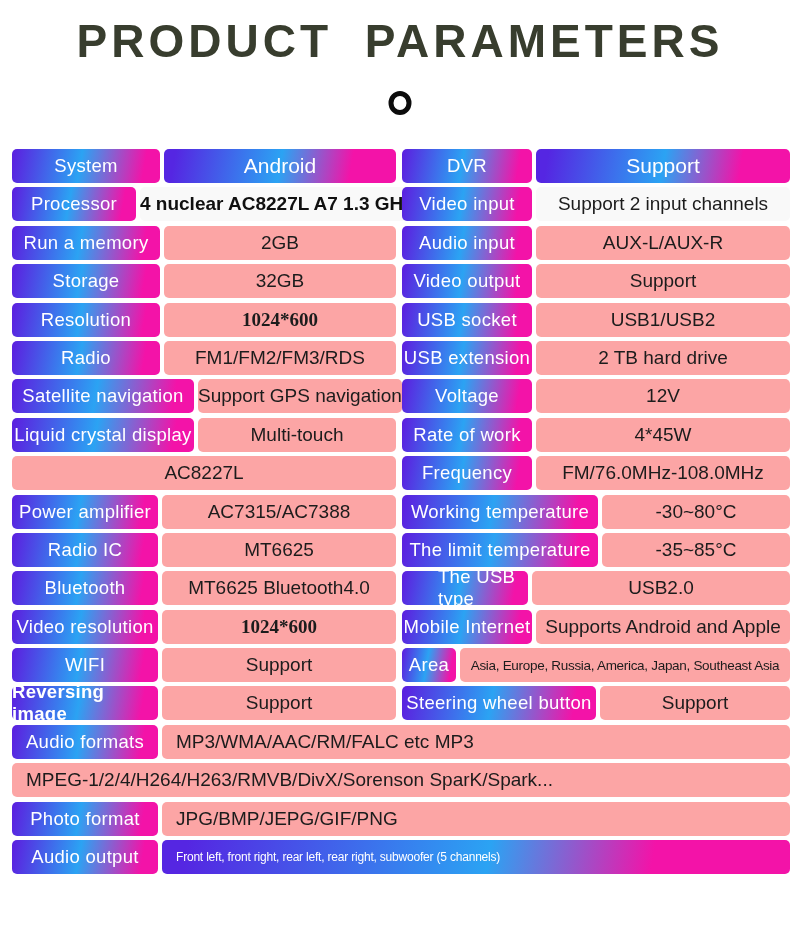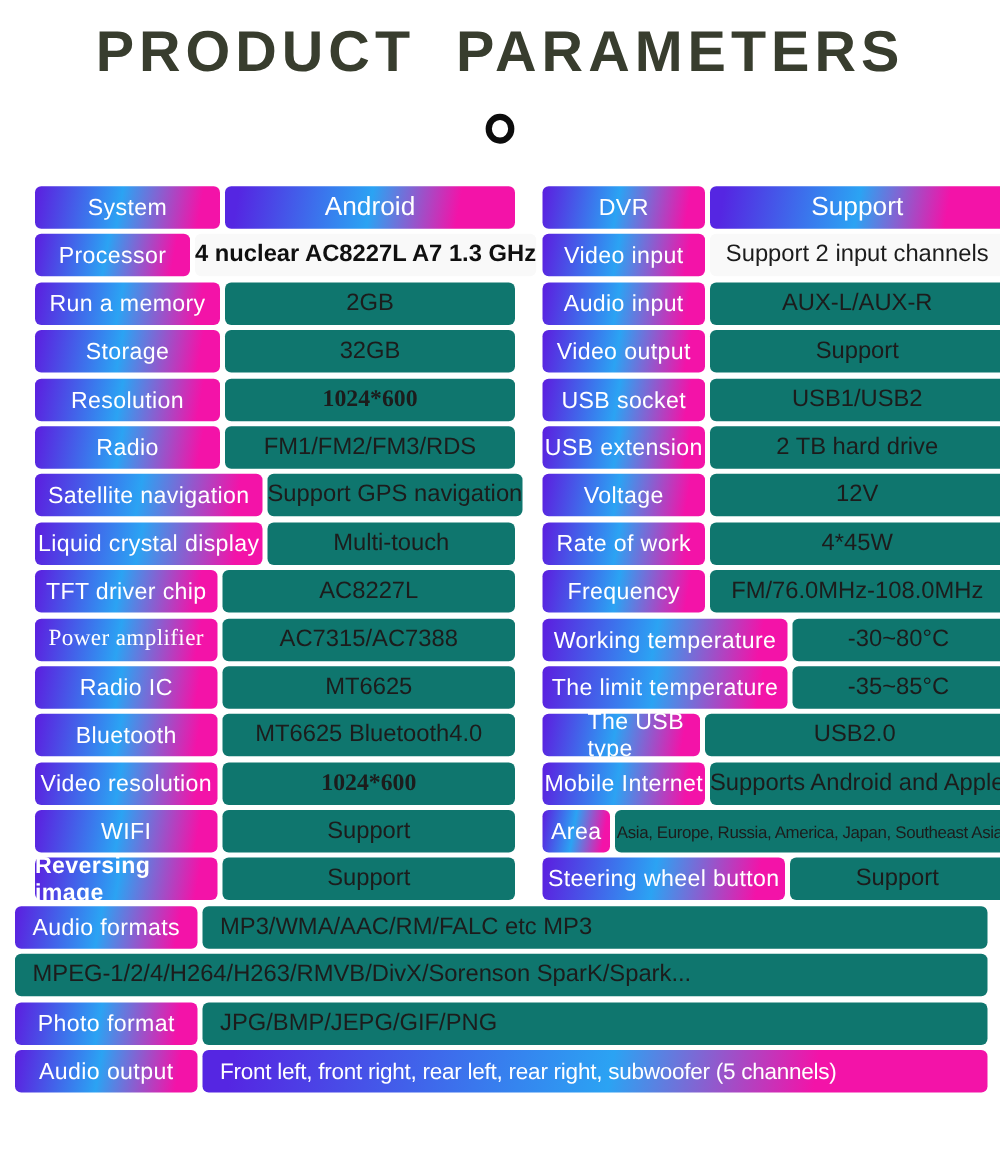--- a/index.html
+++ b/index.html
@@ -23,55 +23,55 @@
     transform:translateX(-50%);
     width:13px;height:14px;
     border:5px solid #0c0c0c;
     border-radius:50%;
   }
   .spec-table{
     position:absolute;top:149px;left:12px;width:778px;
     display:flex;flex-direction:column;gap:4.4px;
   }
   .top-section{display:flex;gap:6px;}
-  .col{display:flex;flex-direction:column;gap:4.4px;margin-left:16px;}
+  .col{display:flex;flex-direction:column;gap:4.4px;}
   .col-left{width:384px;}
   .col-right{width:388px;}
   .row{display:flex;gap:4px;height:34px;}
   .cell{
     display:flex;align-items:center;justify-content:center;
     border-radius:5px;
     box-sizing:border-box;
   }
   .cell-label{
     background:linear-gradient(100deg,#5a23e0 2%,#2ba3f3 46%,#f313a8 88%);
     color:#ffffff;
     font-size:18.5px;
     letter-spacing:.3px;
     flex:0 0 auto;
   }
   .cell-value{
-    background:#0f766e;
+    background:#fca5a5;
     color:#1c1c1c;
     font-size:19px;
     flex:1 1 auto;
     white-space:nowrap;
   }
   .v-first{background:#f9f9f9;}
   .v-gradientHeader{
     background:linear-gradient(100deg,#5526e2 5%,#2ba3f3 50%,#f313a8 80%);
     color:#ffffff;font-size:21px;
   }
   .v-bold{font-weight:700;font-size:19px;color:#101010;}
   .v-serif{font-family:"Liberation Serif",serif;font-weight:700;font-size:19px;}
   .v-small{font-size:13.5px;letter-spacing:-.3px;}
   .v-left{justify-content:flex-start;padding-left:14px;}
   .v-gradient{
     background:linear-gradient(100deg,#5526e2 4%,#2ba3f3 52%,#f313a8 78%);
-    color:#ffffff;font-size:18px;letter-spacing:-.2px;
+    color:#ffffff;font-size:12px;letter-spacing:-.2px;
     justify-content:flex-start;padding-left:14px;
   }
   .l-bold{font-weight:700;}
 </style>
 </head>
 <body>
 
 <h1 class="title">PRODUCT PARAMETERS</h1>
 <div class="ring"></div>
 
@@ -104,25 +104,24 @@
         </div>
         <div class="row">
           <div class="cell cell-label" style="flex-basis: 182px;">Satellite navigation</div>
           <div class="cell cell-value">Support GPS navigation</div>
         </div>
         <div class="row">
           <div class="cell cell-label" style="flex-basis: 182px;">Liquid crystal display</div>
           <div class="cell cell-value">Multi-touch</div>
         </div>
         <div class="row">
-          <div class="cell cell-label" style="flex-basis: 146px;">TFT driver chip</div>
           <div class="cell cell-value">AC8227L</div>
         </div>
         <div class="row">
-          <div class="cell cell-label" style="flex-basis: 146px; font-family: Liberation Serif, serif;">Power amplifier</div>
+          <div class="cell cell-label" style="flex-basis: 146px;">Power amplifier</div>
           <div class="cell cell-value">AC7315/AC7388</div>
         </div>
         <div class="row">
           <div class="cell cell-label" style="flex-basis: 146px;">Radio IC</div>
           <div class="cell cell-value">MT6625</div>
         </div>
         <div class="row">
           <div class="cell cell-label" style="flex-basis: 146px;">Bluetooth</div>
           <div class="cell cell-value">MT6625 Bluetooth4.0</div>
         </div>

